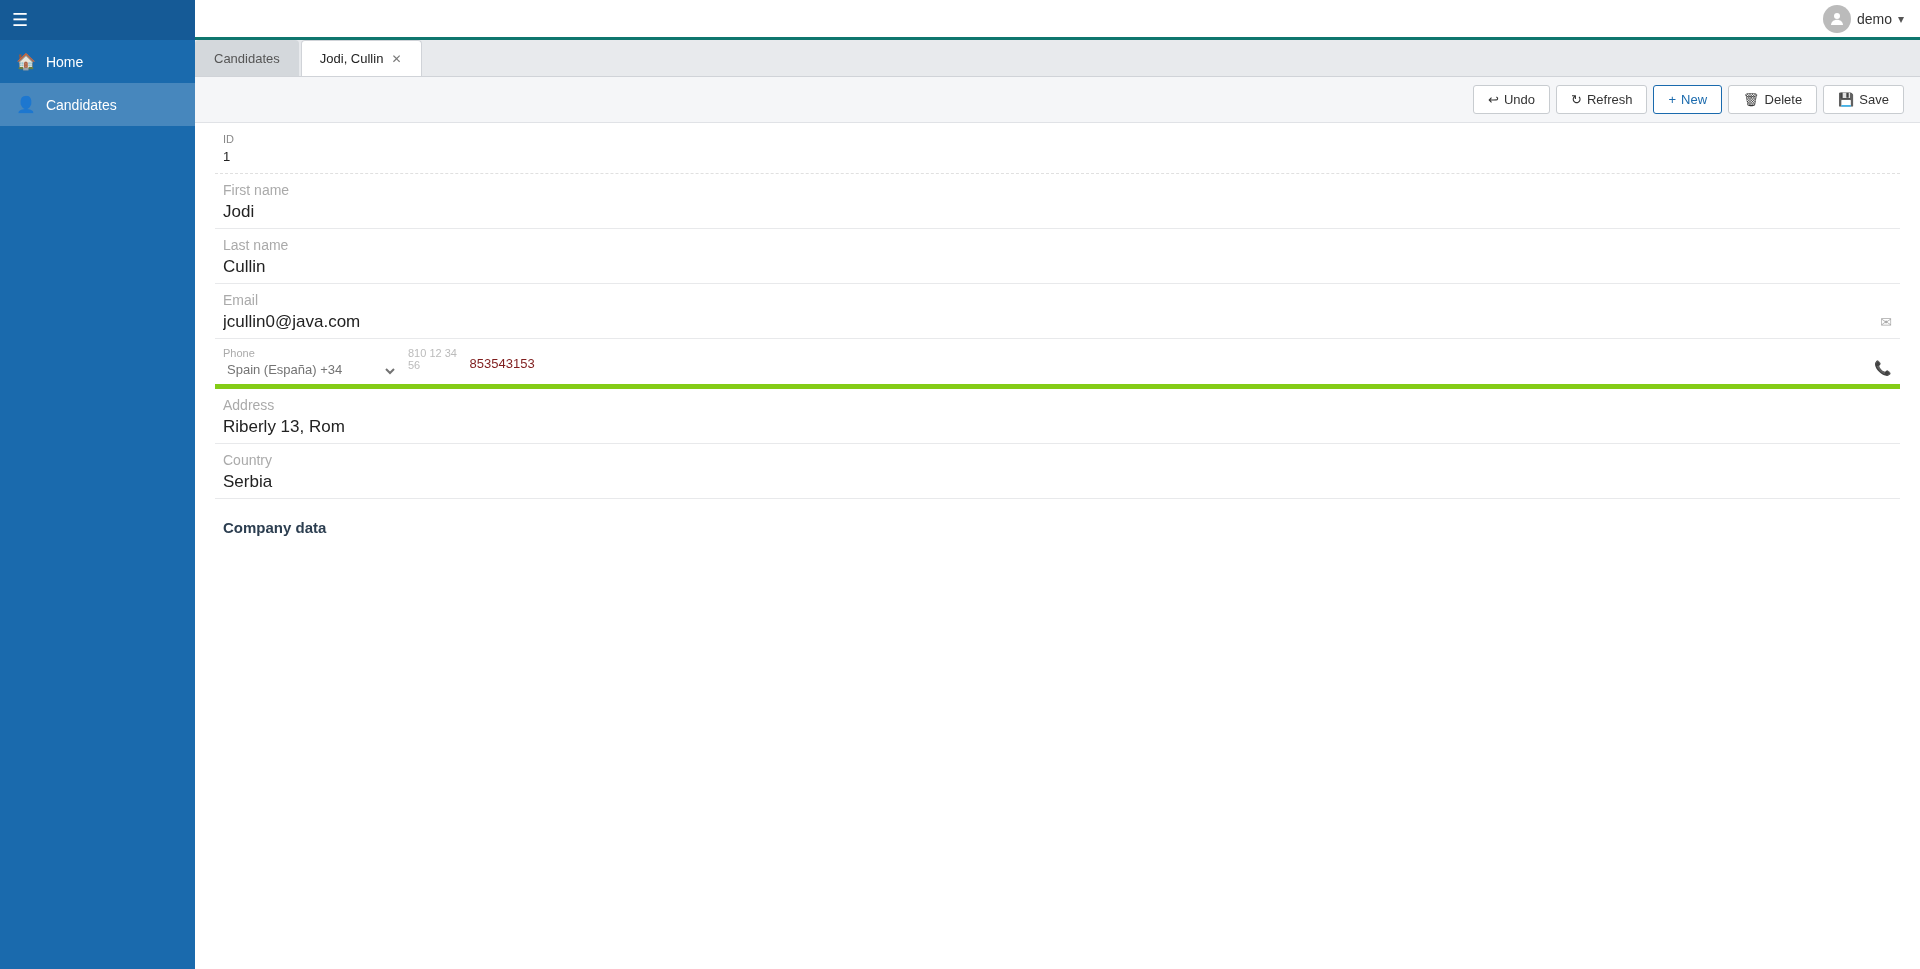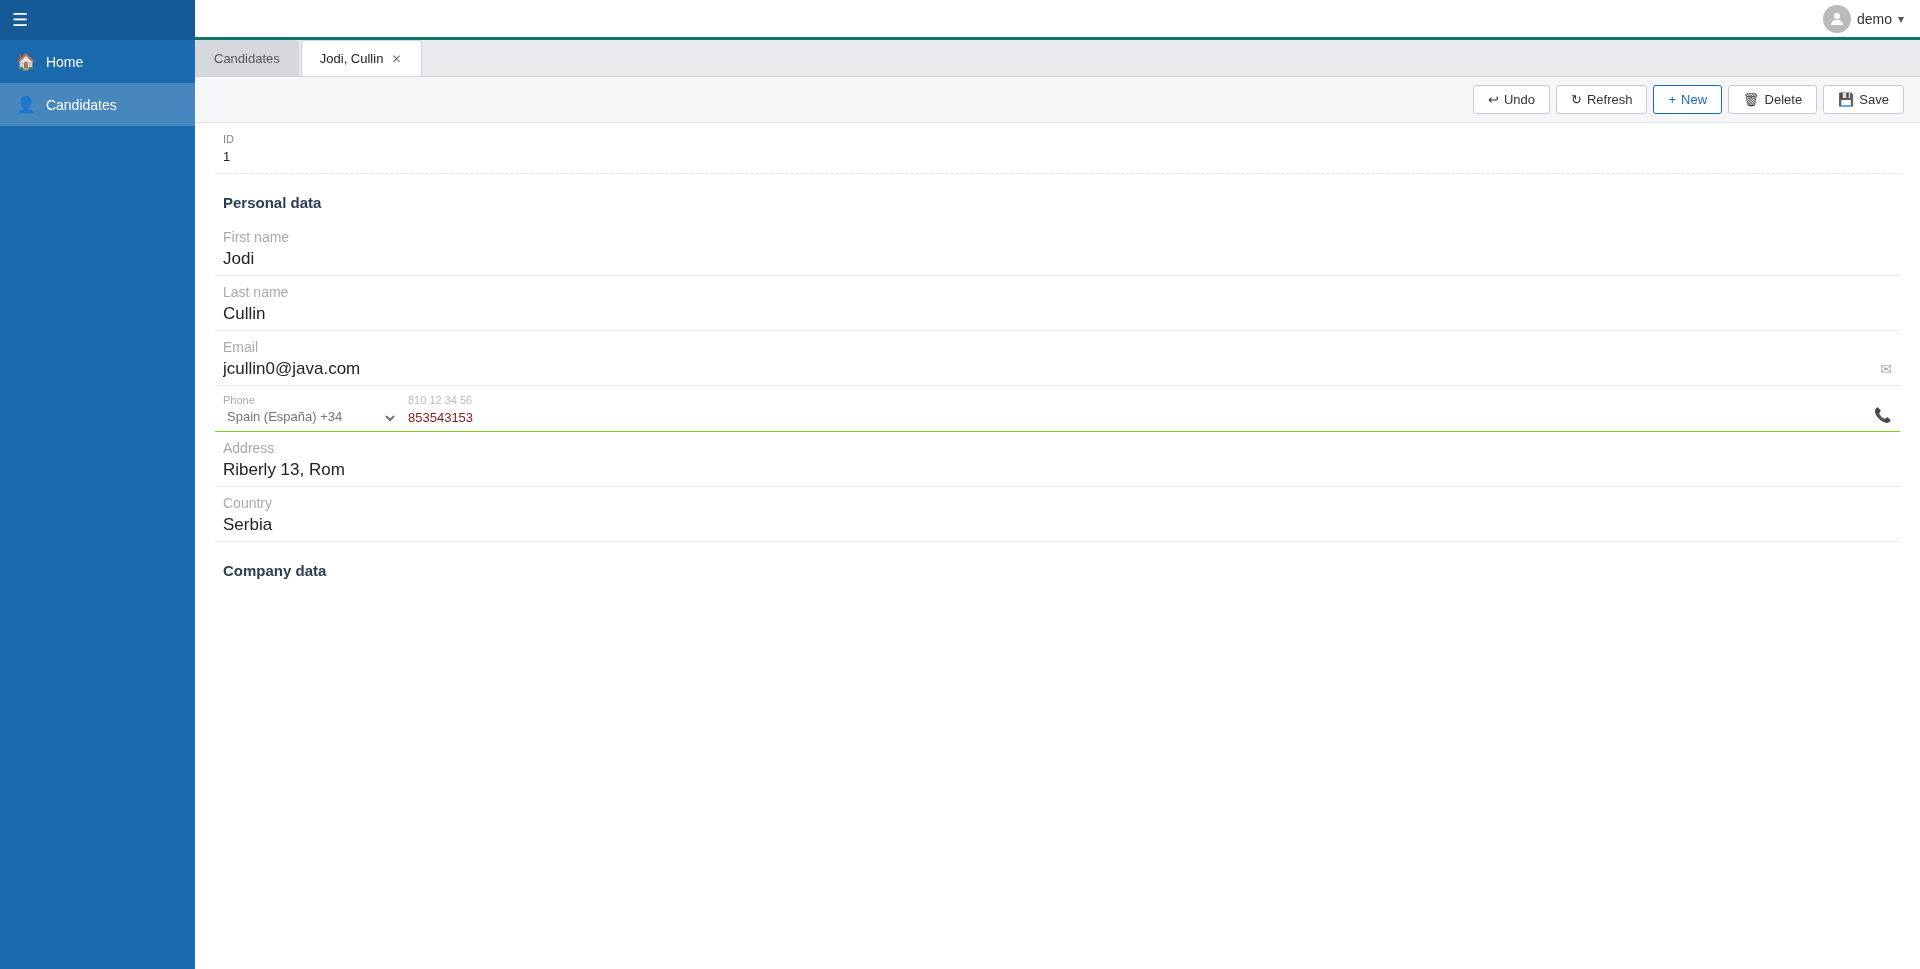--- a/index.html
+++ b/index.html
@@ -203,21 +203,21 @@
       bottom: 8px;
       color: #aaa;
       font-size: 14px;
     }
 
     
     .phone-row {
       display: flex;
       gap: 10px;
       padding: 8px 8px 0;
-      border-bottom: 1px solid #84cc16;
+      border-bottom: 5px solid #84cc16;
       position: relative;
     }
     .phone-label {
       font-size: 11px;
       color: #aaa;
       display: block;
     }
     .phone-country {
       display: flex;
       flex-direction: column;
@@ -228,21 +228,21 @@
       outline: none;
       font-size: 13px;
       color: #737373;
       padding: 2px 0 6px;
       background: transparent;
       cursor: pointer;
       appearance: auto;
     }
     .phone-number {
       display: flex;
-      flex-direction: column;
+      flex-direction: row;
       flex: 1;
     }
     .phone-number .placeholder-hint {
       font-size: 11px;
       color: #bbb;
       margin-bottom: 2px;
     }
     .phone-number input {
       border: none;
       outline: none;
@@ -325,21 +325,20 @@
     </button>
   </div>
 
   <div class="content-area">
 
     <div class="id-section">
       <span class="field-label">ID</span>
       <span class="field-value">1</span>
     </div>
 
-    <div class="section-heading">Personal data</div>
 
     <div class="form-field">
       <label class="field-label">First name</label>
       <input type="text" value="Jodi" style="">
     </div>
 
     <div class="form-field">
       <label class="field-label">Last name</label>
       <input type="text" value="Cullin" style="">
     </div>

